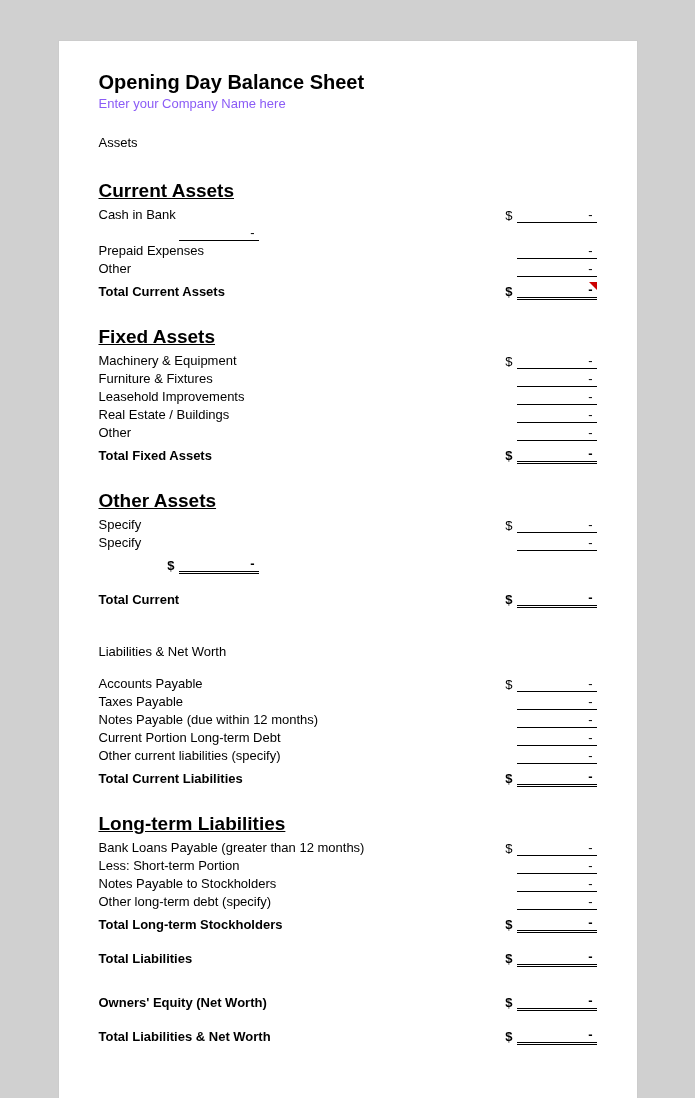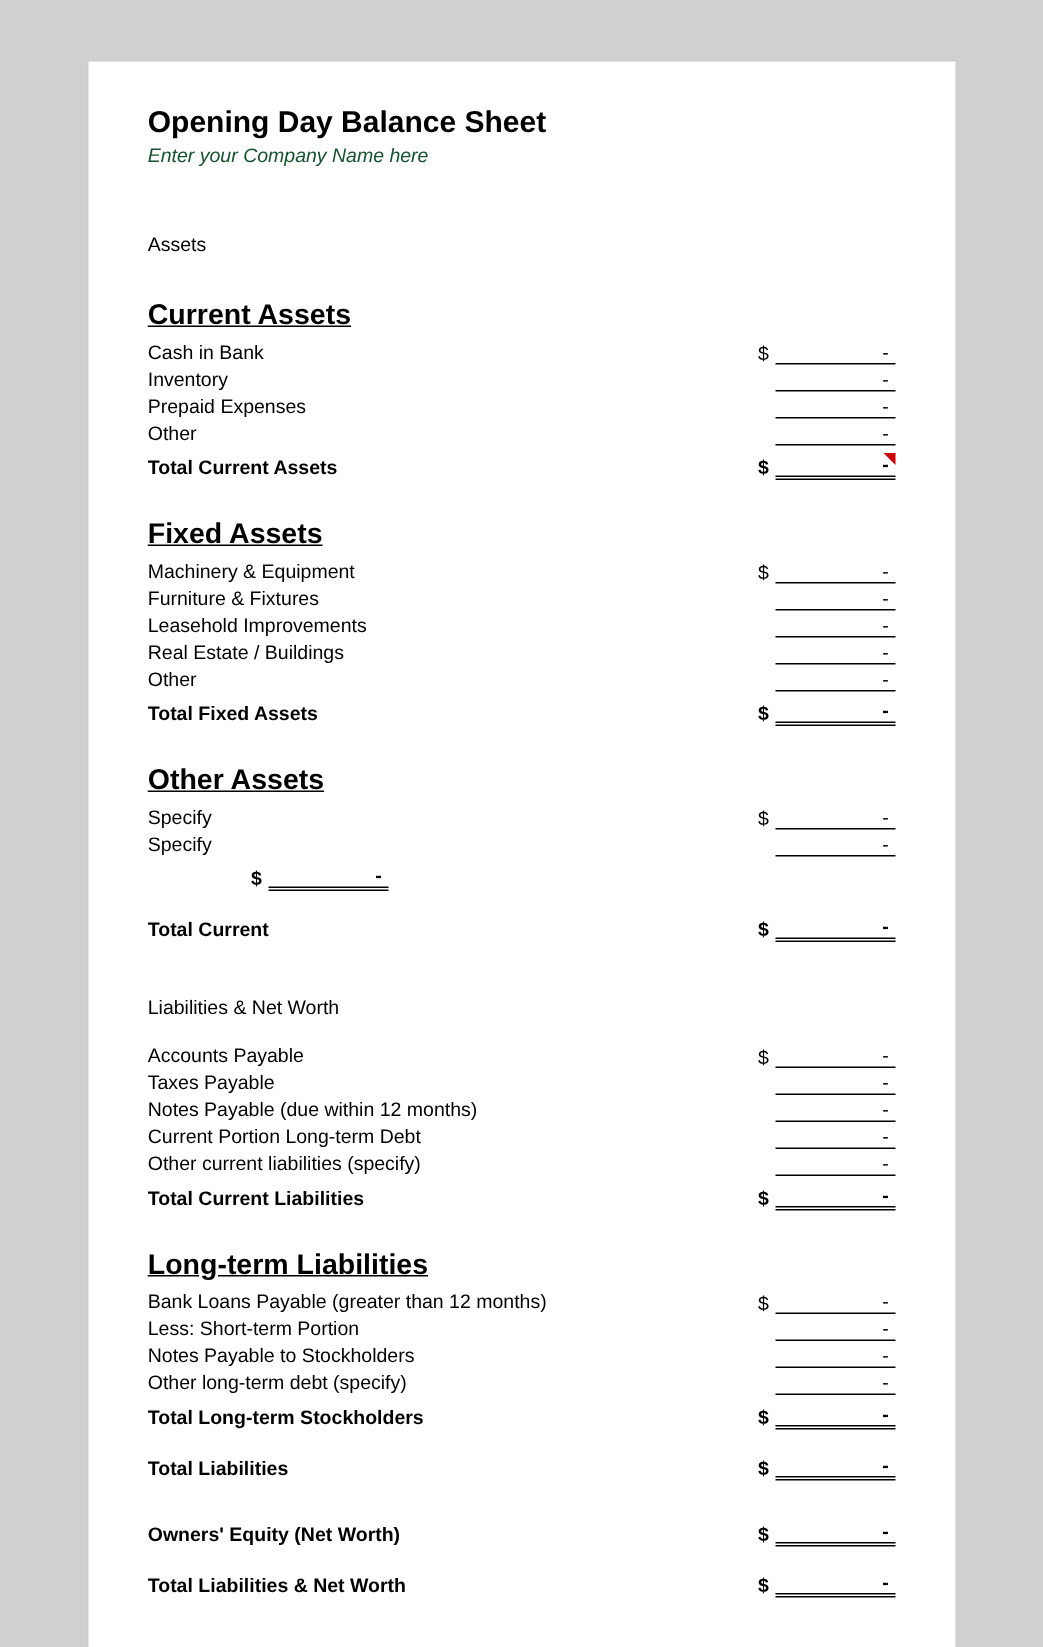--- a/index.html
+++ b/index.html
@@ -20,23 +20,21 @@
       padding: 30px 40px 40px 40px;
       border: 1px solid #ccc;
     }
     .title {
       font-size: 20px;
       font-weight: bold;
       margin-bottom: 2px;
     }
     .company-name {
       font-size: 13px;
-      color: #14532d;
-      margin-bottom: 20px;
-      font-style: italic;
+      color: #8b5cf6;
     }
     .section-header {
       font-weight: normal;
       margin-top: 14px;
       margin-bottom: 6px;
       font-size: 13px;
     }
     .underline-header {
       font-weight: bold;
       text-decoration: underline;
@@ -140,21 +138,20 @@
 
   <div id="current-assets-rows">
       <div class="row">
         <span class="label">Cash in Bank</span>
         <div class="amount-col">
           <span class="dollar">$</span>
           <span class="value empty">-</span>
         </div>
       </div>
       <div class="row">
-        <span class="label">Inventory</span>
         <div class="amount-col">
           <span class="dollar"></span>
           <span class="value empty">-</span>
         </div>
       </div>
       <div class="row">
         <span class="label">Prepaid Expenses</span>
         <div class="amount-col">
           <span class="dollar"></span>
           <span class="value empty">-</span>

